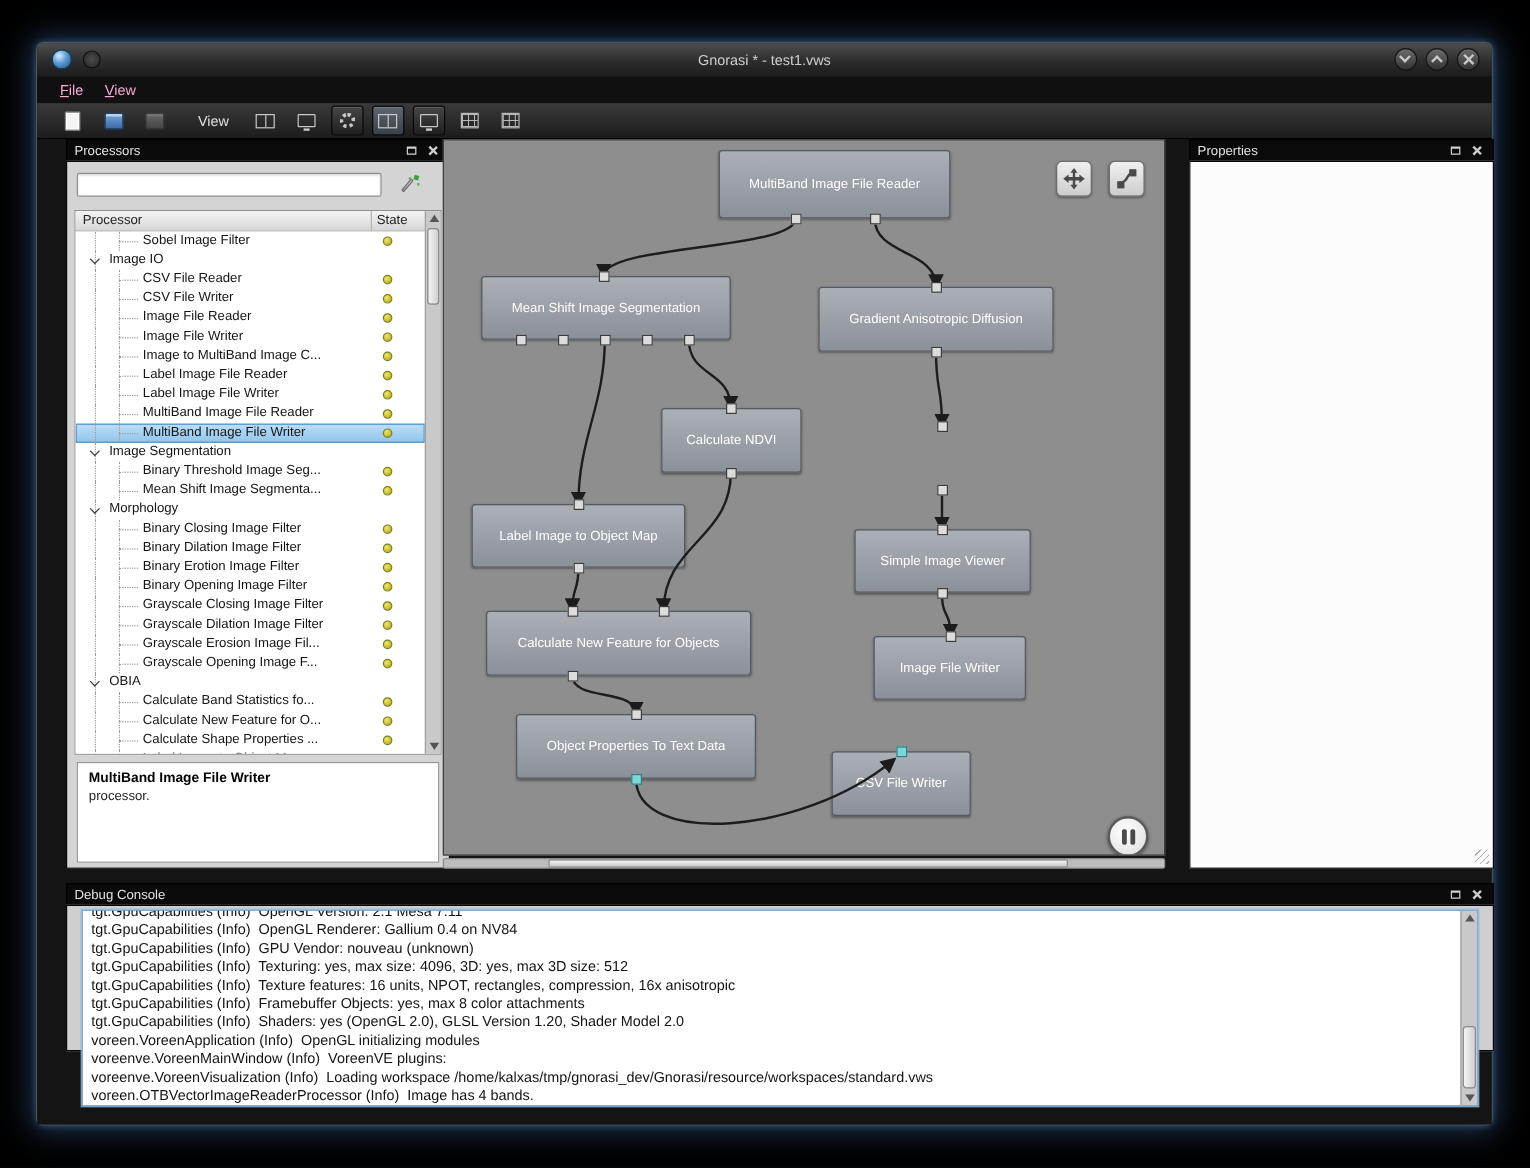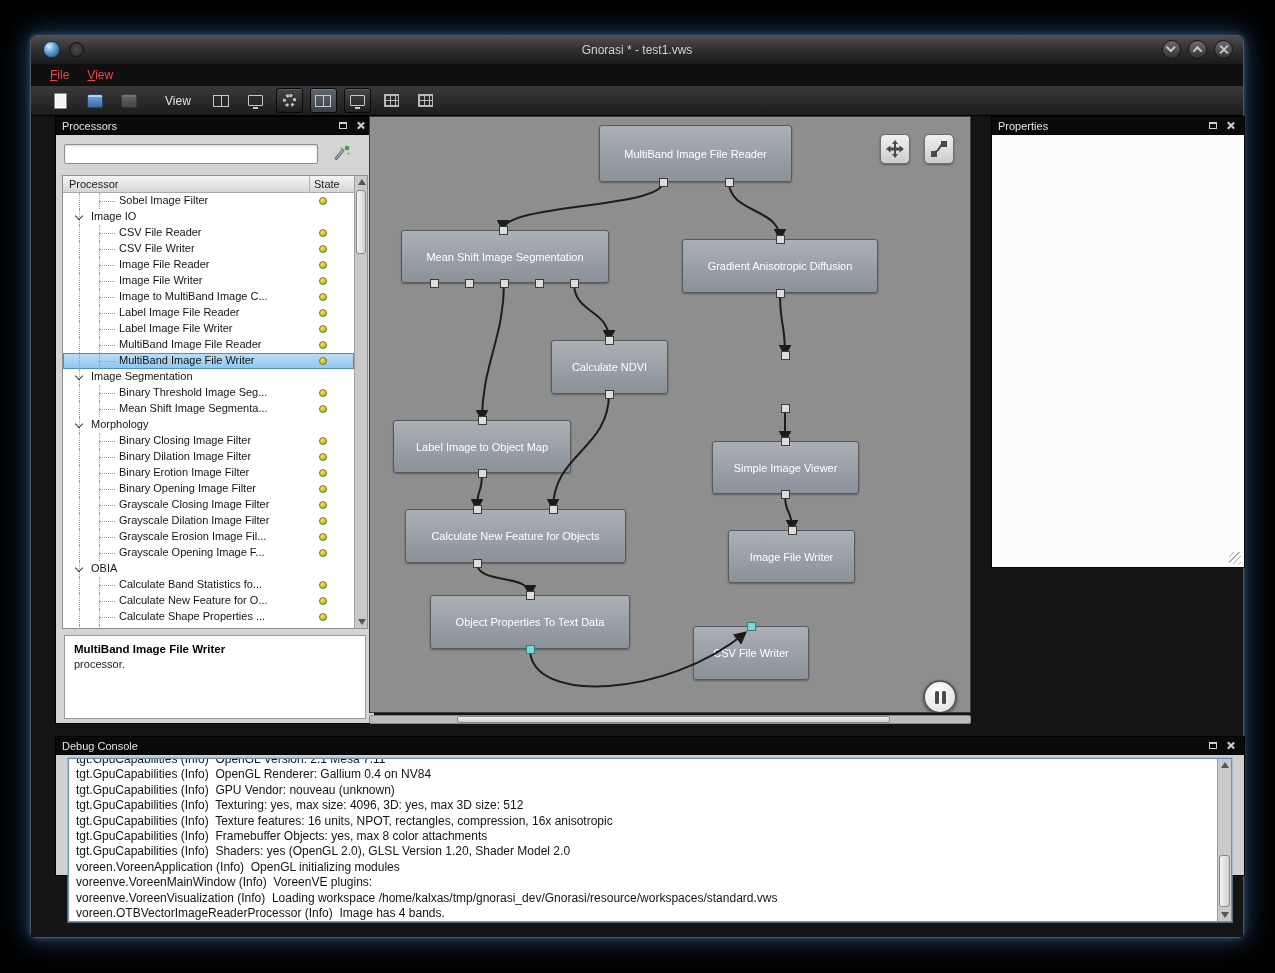--- a/index.html
+++ b/index.html
@@ -32,21 +32,21 @@
     transform:rotate(45deg) translate(1px,1px); }
   .glyph.close { position:relative; width:11px; height:11px; }
   .glyph.close::before, .glyph.close::after { content:""; position:absolute; left:4.5px; top:0;
     width:2px; height:11px; background:#c9c9c9; }
   .glyph.close::before { transform:rotate(45deg); }
   .glyph.close::after { transform:rotate(-45deg); }
 
   
   .menubar { position:absolute; top:28px; left:0; right:0; height:22px; background:#101010;
     display:flex; align-items:center; padding-left:10px; }
-  .menu-item { display:inline-block; color:#ef4444; font-size:12px; padding:2px 9px; }
+  .menu-item { display:inline-block; color:#f9a8d4; font-size:12px; padding:2px 9px; }
   .menu-item::first-letter { text-decoration:underline; }
 
   .toolbar { position:absolute; top:50px; left:0; right:0; height:30px;
     background:linear-gradient(#3a3a3a,#1c1c1c); border-bottom:1px solid #000;
     display:flex; align-items:center; gap:7px; padding-left:16px; }
   .tb-btn { width:27px; height:25px; display:flex; align-items:center; justify-content:center; border-radius:3px; }
   .tb-btn.raised { background:linear-gradient(#464646,#1f1f1f); border:1px solid #090909;
     box-shadow:inset 0 1px 0 rgba(255,255,255,.12); }
   .tb-btn.checked { background:linear-gradient(#60666e,#3a4048); }
   .tb-btn.disabled { opacity:.45; }
@@ -146,21 +146,21 @@
   .pause-btn { position:absolute; left:553px; top:563px; width:34px; height:34px; border-radius:50%;
     background:radial-gradient(circle at 40% 35%, #fff, #dcdcdc); border:2px solid #5a5a5a;
     box-shadow:0 1px 3px rgba(0,0,0,.5); display:flex; align-items:center; justify-content:center; gap:3px; }
   .pause-bar { width:4px; height:13px; background:#4a4a4a; border-radius:1.5px; }
   .hscroll { position:absolute; left:0; top:599px; width:602px; height:9px; background:#bdbdbd;
     border:1px solid #8a8a8a; border-radius:2px; }
   .hthumb { position:absolute; left:87px; width:433px; top:0; bottom:0;
     background:linear-gradient(#f2f2f2,#cdcdcd); border:1px solid #8a8a8a; border-radius:2px; }
 
   
-  .properties { left:948px; top:0; width:254px; height:452px; }
+  .properties { left:948px; top:0; width:254px; height:608px; }
   .prop-body { position:absolute; top:18px; left:0; right:0; bottom:0; background:#fcfcfc; border:1px solid #050505; }
   .grip { position:absolute; right:3px; bottom:3px; width:12px; height:12px;
     background:repeating-linear-gradient(135deg, transparent 0 3px, #aaa 3px 4px); }
 
   
   .console { left:12px; top:620px; width:1190px; height:140px; }
   .console-body { position:absolute; top:18px; left:0; right:0; bottom:0; background:#cfcfcf; border:1px solid #050505; }
   .console-frame { position:absolute; left:12px; right:12px; top:3px; height:164px; background:#fff;
     border:1px solid #6396c8; box-shadow:0 0 0 1px rgba(130,175,220,.55); overflow:hidden; }
   .console-text { position:absolute; left:7px; top:-7px; right:22px; font-size:12px; line-height:15.4px;

